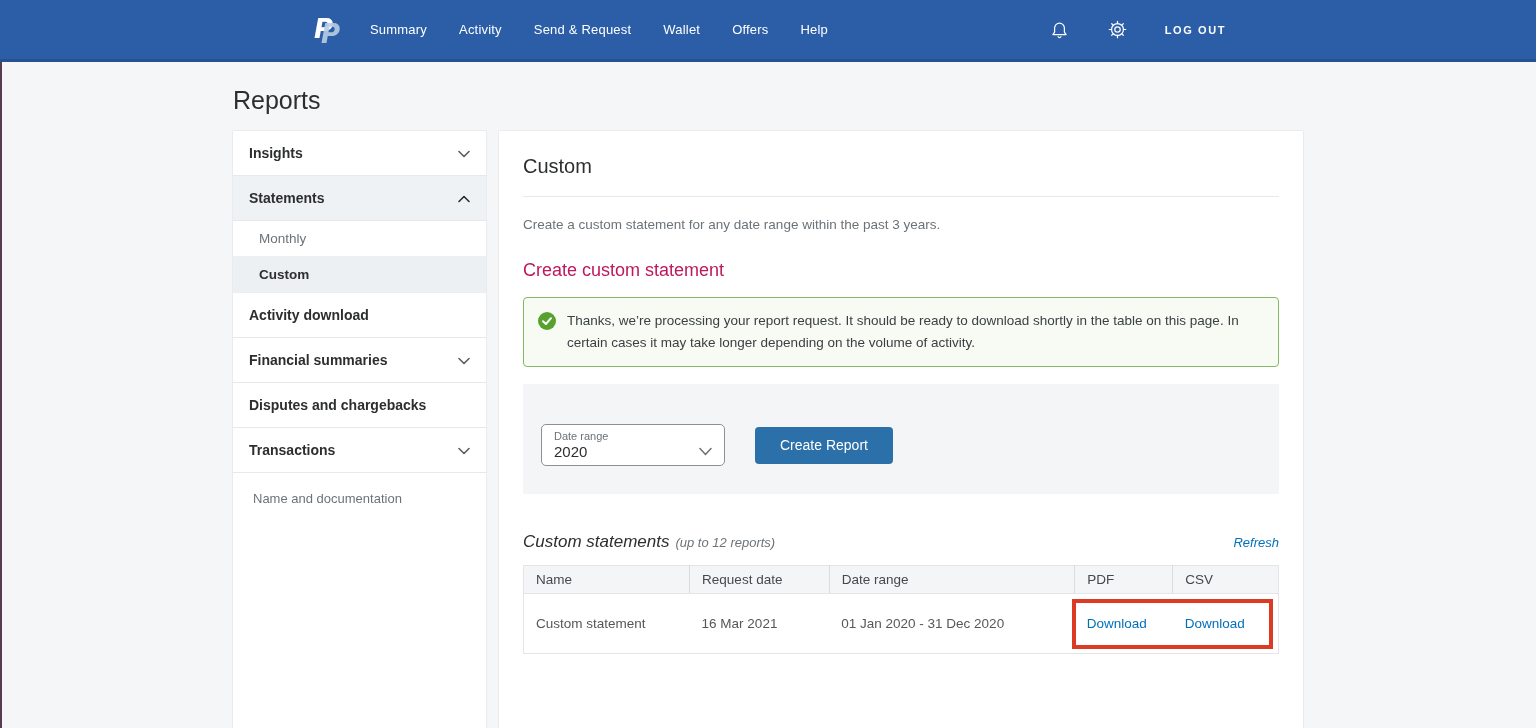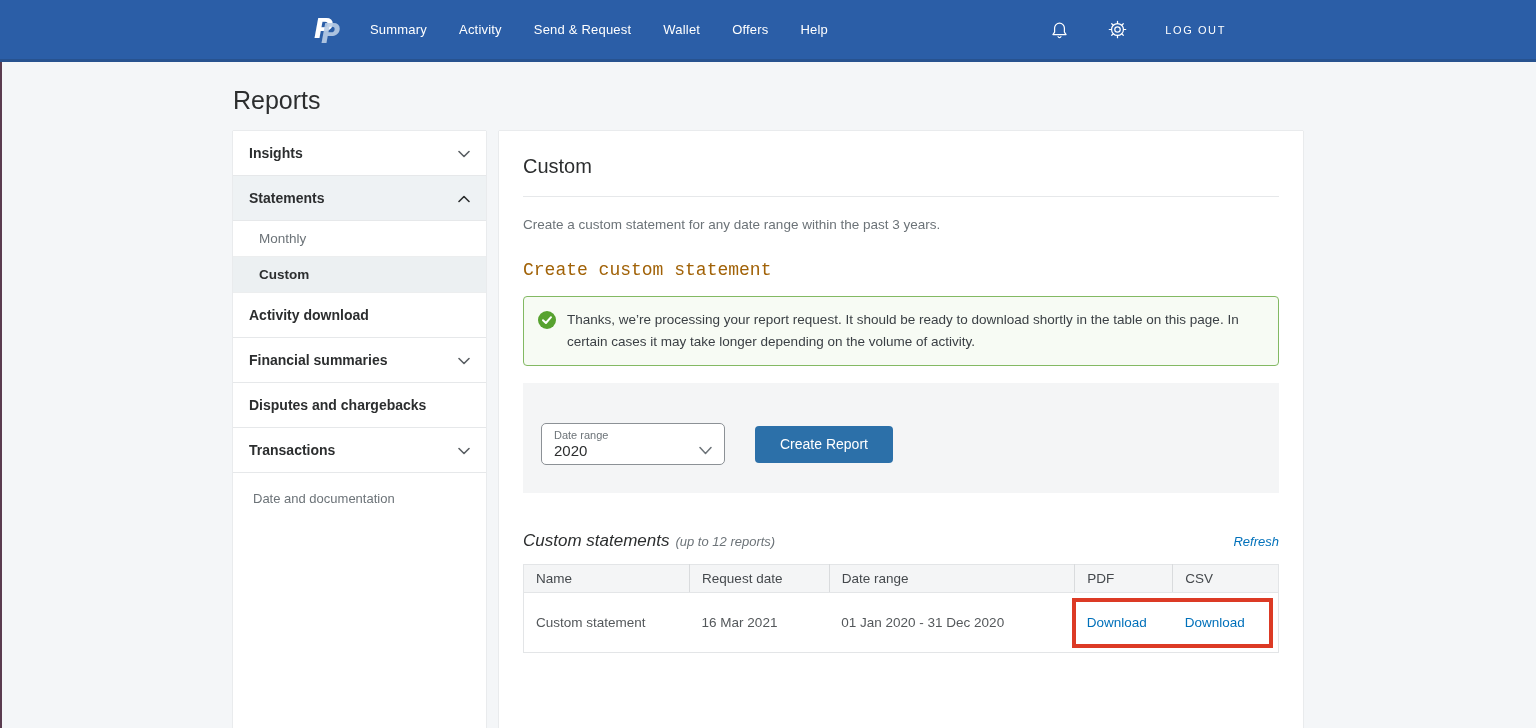--- a/index.html
+++ b/index.html
@@ -18,21 +18,21 @@
   }
   .nav-inner {
     height:100%; display:flex; align-items:center;
     padding:0 310px 0 314px;
   }
   .nav-logo { display:flex; align-items:center; margin-right:28px; cursor:pointer; }
   .nav-links { display:flex; align-items:center; gap:32px; }
   .nav-link {
     color:#ffffff; font-size:13px; letter-spacing:.2px; cursor:pointer; white-space:nowrap;
   }
-  .nav-right { margin-left:auto; display:flex; align-items:center; gap:37px; }
+  .nav-right { margin-left:auto; display:flex; align-items:center; gap:37px;font-weight:bold; }
   .nav-icon { display:flex; align-items:center; cursor:pointer; }
   .nav-logout {
     color:#ffffff; font-size:11px; letter-spacing:1.6px; cursor:pointer;
   }
   
   .edge-strip {
     position:absolute; left:0; top:62px; bottom:0; width:2px;
     background:#5a3c50;
   }
   
@@ -62,21 +62,21 @@
   .side-help {
     display:block; padding:18px 16px 18px 20px; font-size:13px;
     color:#6c7378; cursor:pointer;
   }
   .chev { flex:none; }
   
   .main-card { flex:1; padding:22px 24px; }
   .main-title { font-size:20px; font-weight:400; color:#2c2e2f; margin:2px 0 18px; }
   .divider { border:none; border-top:1px solid #e6e8ea; }
   .main-desc { font-size:13.5px; color:#6c7378; margin-top:20px; }
-  .section-title { font-size:18px; font-weight:400; color:#a16207; margin:28px 0 16px;font-family:Liberation Mono, monospace; }
+  .section-title { font-size:18px; font-weight:400; color:#be185d; margin:28px 0 16px; }
   
   .alert {
     display:flex; gap:11px; align-items:flex-start;
     border:1px solid #83b963; background:#f7fbf4; border-radius:4px;
     padding:12px 16px 13px 14px;
   }
   .alert svg { flex:none; margin-top:2px; }
   .alert-text { font-size:13.5px; line-height:1.6; color:#3b4045; }
   
   .panel { background:#f4f5f6; margin-top:17px; padding:19px 18px 28px; }
@@ -205,21 +205,21 @@
         <span>Disputes and chargebacks</span>
       </div>
       <div class="side-item">
         <span>Transactions</span>
         <span class="chev">
           <svg width="12" height="8" viewBox="0 0 12 8">
               <path d="M1 1.5 L6 6.5 L11 1.5" fill="none" stroke="#5a5f63" stroke-width="1.6" stroke-linecap="round" stroke-linejoin="round"></path>
             </svg>
         </span>
       </div>
-      <div class="side-help">Date and documentation</div>
+      <div class="side-help">Name and documentation</div>
     </aside>
 
     <main class="card main-card">
       <h2 class="main-title">Custom</h2>
       <hr class="divider">
       <p class="main-desc">Create a custom statement for any date range within the past 3 years.</p>
       <h3 class="section-title">Create custom statement</h3>
 
       <div class="alert">
         <svg width="18" height="18" viewBox="0 0 18 18">

